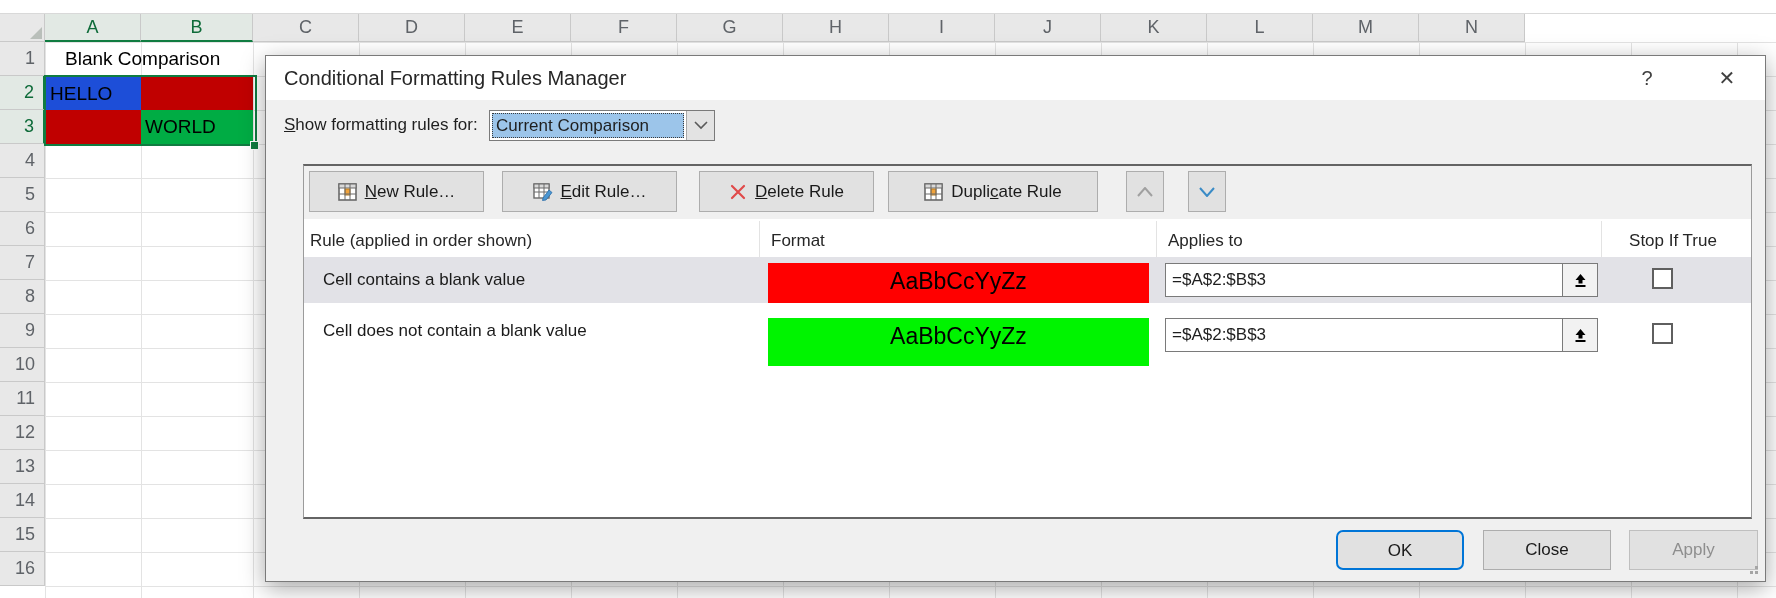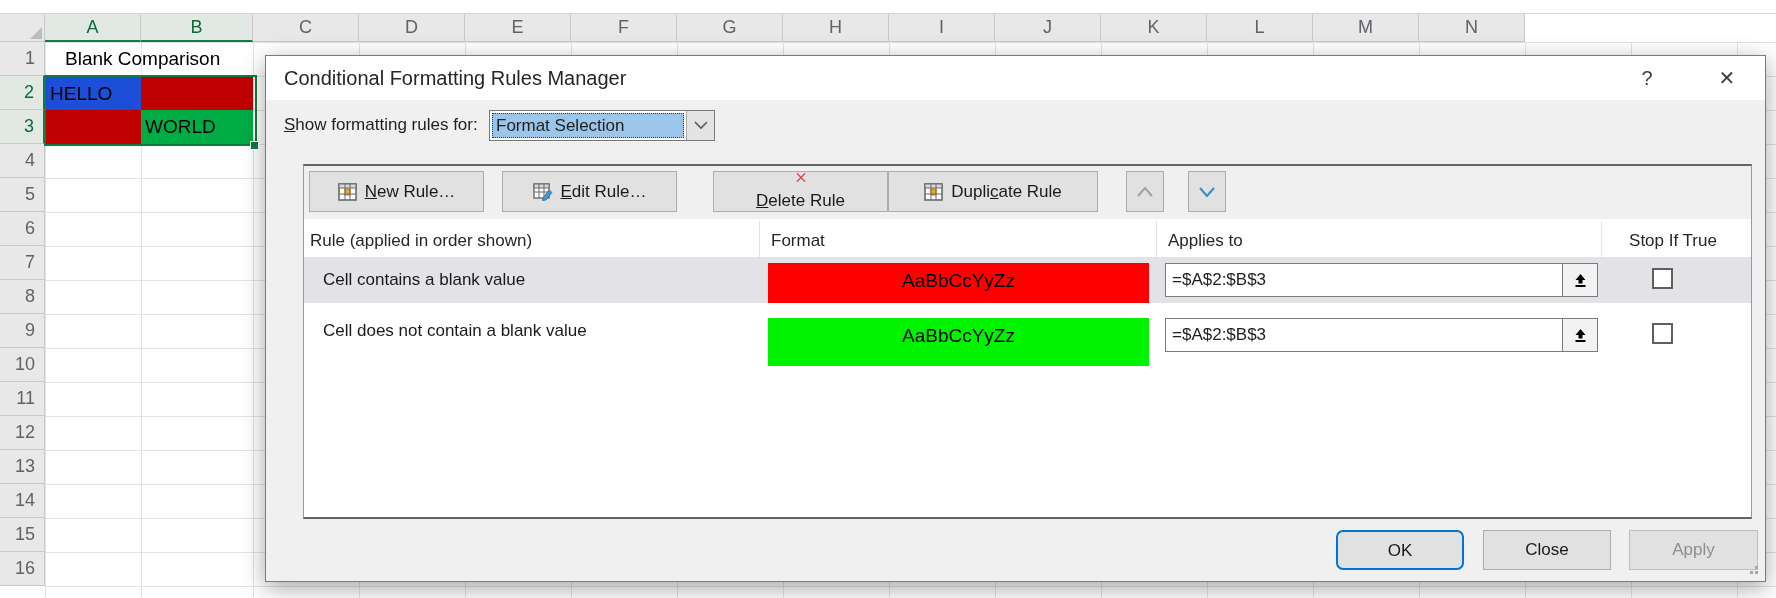--- a/index.html
+++ b/index.html
@@ -43,21 +43,21 @@
   .toolstrip{left:0;top:0;width:100%;height:53px;background:#f0f0f0;}
   .tbtn{top:5px;height:41px;background:#e1e1e1;border:1px solid #adadad;font-size:17px;color:#1a1a1a;
         display:flex;align-items:center;justify-content:center;gap:8px;white-space:nowrap;}
   .sqbtn{top:5px;width:38px;height:41px;background:#e1e1e1;border:1px solid #adadad;display:flex;align-items:center;justify-content:center;}
 
   .list-head{top:60px;height:30px;font-size:17px;color:#262626;line-height:30px;white-space:nowrap;}
   .divider{top:55px;width:1px;height:38px;background:#e3e3e3;}
   .rule-row{left:0;width:1447px;}
   .row-sel{background:#e2e2e7;}
   .rule-name{font-size:17px;color:#1a1a1a;white-space:nowrap;}
-  .swatch{width:381px;height:48px;text-align:center;font-size:19px;line-height:36px;color:#000;}
+  .swatch{width:381px;height:48px;text-align:center;font-size:23px;line-height:36px;color:#000;}
   .ref-input{width:398px;height:34px;background:#fff;border:1px solid #7a7a7a;font-size:17px;line-height:32px;padding-left:6px;white-space:nowrap;}
   .ref-btn{width:35px;height:34px;background:#f2f2f2;border:1px solid #7a7a7a;border-left:none;display:flex;align-items:center;justify-content:center;}
   .chk{width:21px;height:21px;background:#fff;border:2px solid #5f5f5f;}
 
   .foot-btn{top:474px;width:128px;height:40px;background:#e1e1e1;border:1px solid #adadad;
             font-size:17px;text-align:center;line-height:38px;color:#1a1a1a;}
   .foot-btn.default{border:2px solid #0075d7;}
   .foot-btn.disabled{color:#8e8e8e;border:1px solid #bfbfbf;}
   .grip{right:7px;bottom:7px;width:12px;height:12px;}
   .grip i{position:absolute;width:3px;height:3px;background:#a5a5a5;}
@@ -152,21 +152,21 @@
 
   <div id="dialog" class="abs">
     <div class="abs titlebar"></div>
     <div class="abs dlg-title">Conditional Formatting Rules Manager</div>
     <div class="abs title-btn" style="left:1366px;">?</div>
     <div class="abs title-btn" style="left:1446px;">✕</div>
 
     <div class="abs dlg-label"><span class="u">S</span><span>how formatting rules for:</span></div>
 
     <div class="abs combo">
-      <div class="combo-text">Format Selection</div>
+      <div class="combo-text">Current Comparison</div>
       <div class="combo-arrow">
         <svg width="14" height="9" viewBox="0 0 14 9">
             <polyline points="1,1 7,7 13,1" fill="none" stroke="#5a5a5a" stroke-width="1.6"></polyline>
           </svg>
       </div>
     </div>
 
     <div class="abs panel">
       <div class="abs toolstrip"></div>
 
@@ -183,21 +183,21 @@
       <div class="abs tbtn" style="left:198px;width:175px;">
         <svg width="20" height="18" viewBox="0 0 20 18">
           <rect x="1" y="1" width="15" height="14" fill="#fff" stroke="#6a6a6a" stroke-width="1.4"></rect>
           <rect x="1" y="1" width="15" height="4" fill="#d9d9d9" stroke="#6a6a6a"></rect>
           <path d="M6 1V15 M11 1V15 M1 9H16" stroke="#6a6a6a" stroke-width="1"></path>
           <path d="M10 15 L16 7 L19 9.5 L13 17 L9.5 17.5 Z" fill="#4a96d2" stroke="#2a6ca8" stroke-width="0.8"></path>
         </svg>
         <span><span></span><span class="u">E</span><span>dit Rule…</span></span>
       </div>
 
-      <div class="abs tbtn" style="left:409px;width:175px;flex-direction:column;">
+      <div class="abs tbtn" style="left:395px;width:175px;">
         <svg width="18" height="18" viewBox="0 0 18 18">
           <path d="M3 3 L15 15 M15 3 L3 15" stroke="#e04a4a" stroke-width="2.2" stroke-linecap="round"></path>
         </svg>
         <span><span></span><span class="u">D</span><span>elete Rule</span></span>
       </div>
 
       <div class="abs tbtn" style="left:584px;width:210px;">
         <svg width="19" height="18" viewBox="0 0 19 18">
           <rect x="1" y="1" width="17" height="16" fill="#fff" stroke="#6a6a6a" stroke-width="1.6"></rect>
           <rect x="1" y="1" width="17" height="4" fill="#d9d9d9" stroke="#6a6a6a"></rect>

